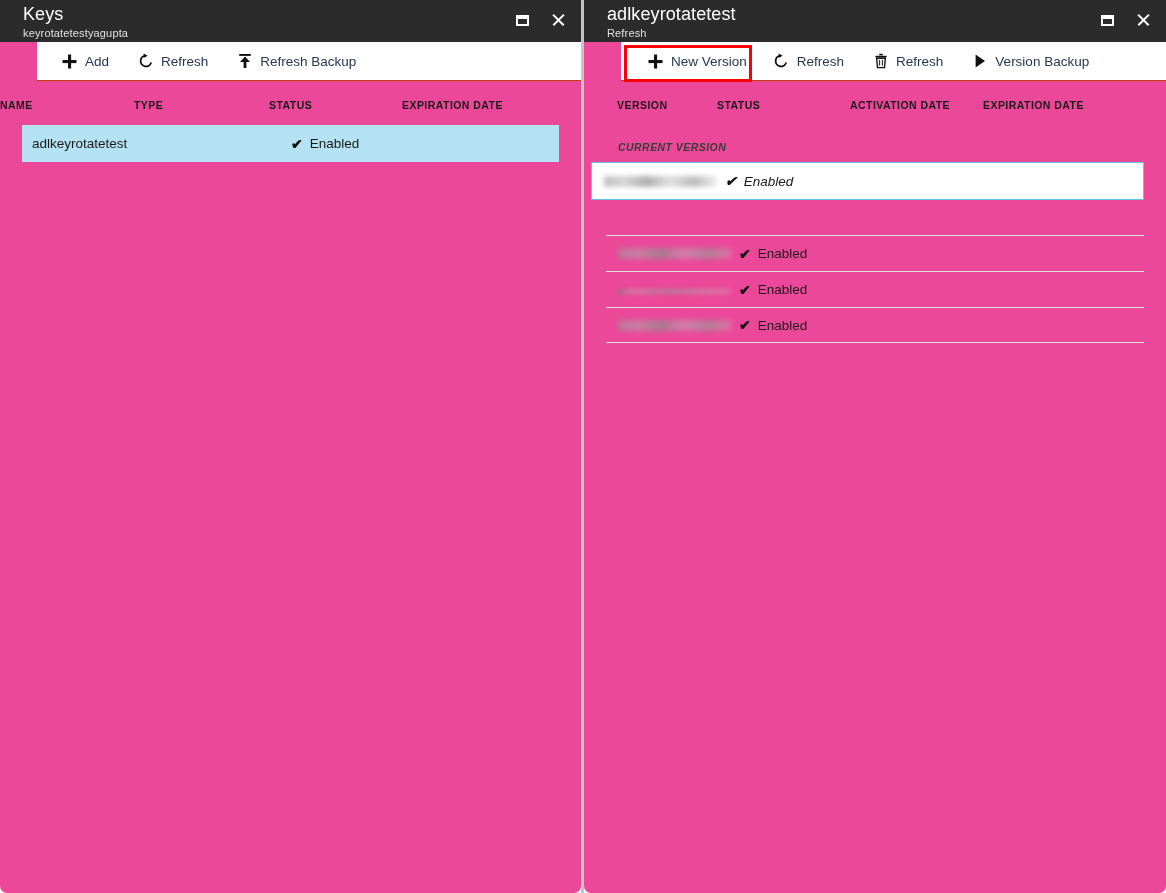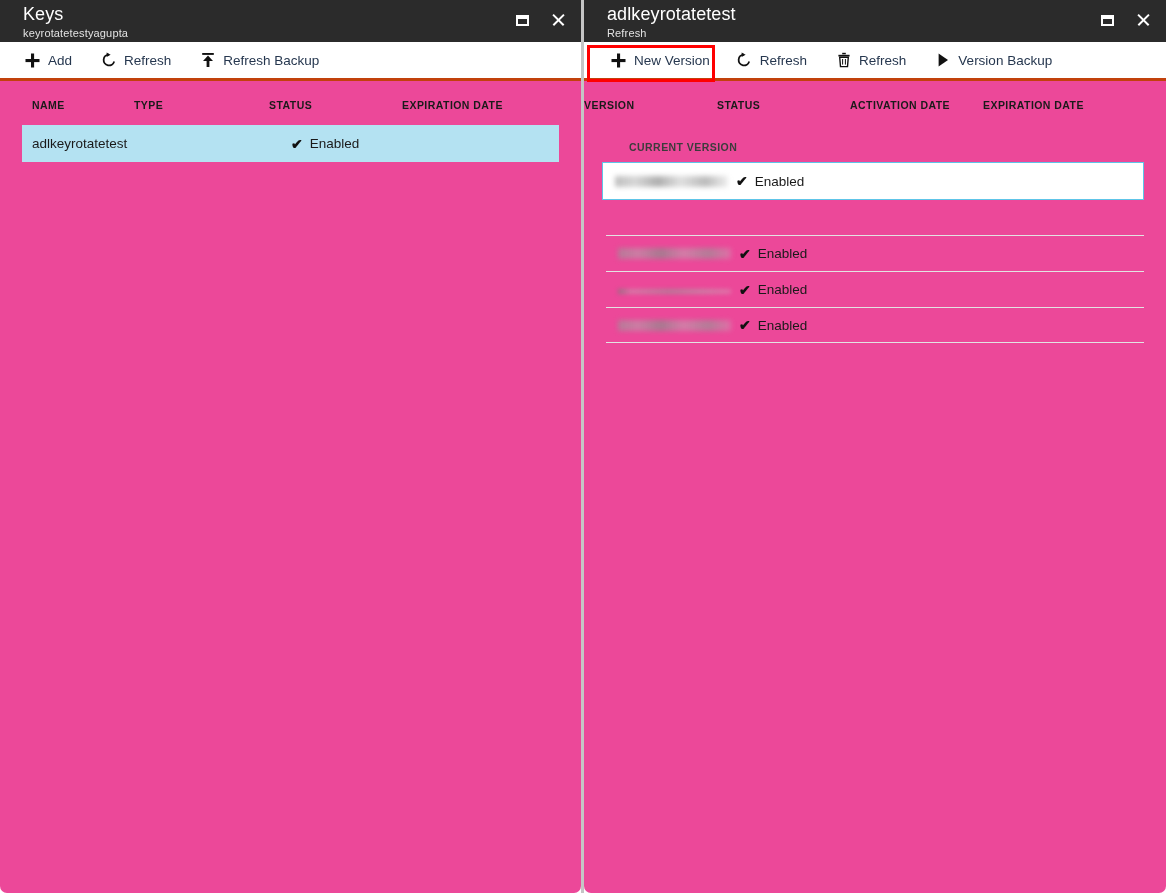--- a/index.html
+++ b/index.html
@@ -82,24 +82,25 @@
   }
   .close-glyph::before { transform: rotate(45deg); }
   .close-glyph::after  { transform: rotate(-45deg); }
 
   
   .toolbar {
     height: 39px;
     flex: 0 0 39px;
     display: flex;
     align-items: center;
-    border-bottom: 3px solid #c2410c;
+    border-bottom: 1px solid #c2410c;
     background: #ffffff;
     padding-left: 22px;
     position: relative;
+    margin-left: 37px;
   }
   .cmd {
     display: flex;
     align-items: center;
     gap: 7px;
     margin-right: 24px;
     cursor: pointer;
     height: 30px;
     padding: 0 2px;
   }
@@ -134,27 +135,27 @@
   }
   .grid-head .col {
     font-size: 10.5px;
     font-weight: 700;
     letter-spacing: .45px;
     color: #1a1a1a;
     text-transform: uppercase;
   }
 
   
-  .l-c1 { width: 134px; padding-left: 32px; }
+  .l-c1 { width: 134px; }
   .l-c2 { width: 135px; }
   .l-c3 { width: 133px; }
   .l-c4 { width: 160px; }
 
   
-  .r-c1 { width: 133px; }
+  .r-c1 { width: 133px; padding-left: 33px; }
   .r-c2 { width: 133px; }
   .r-c3 { width: 133px; }
   .r-c4 { width: 140px; }
 
   
   .left-list { padding: 14px 22px 0 22px; }
   .key-row {
     height: 37px;
     background: #b4e2f2;
     display: flex;
@@ -177,21 +178,21 @@
 
   
   .section-label {
     font-size: 10.5px;
     font-weight: 700;
     letter-spacing: .45px;
     color: #3c3c3c;
     text-transform: uppercase;
     padding-left: 27px;
   }
-  .current-wrap { padding: 30px 22px 0 18px; }
+  .current-wrap { padding: 30px 22px 0 7px; font-style: italic; }
   .current-row {
     margin-top: 9px;
     height: 38px;
     border: 1px solid #5ec5e8;
     display: flex;
     align-items: center;
     background: #ffffff;
     cursor: pointer;
   }
   .older-wrap { padding: 27px 22px 0 22px; }

